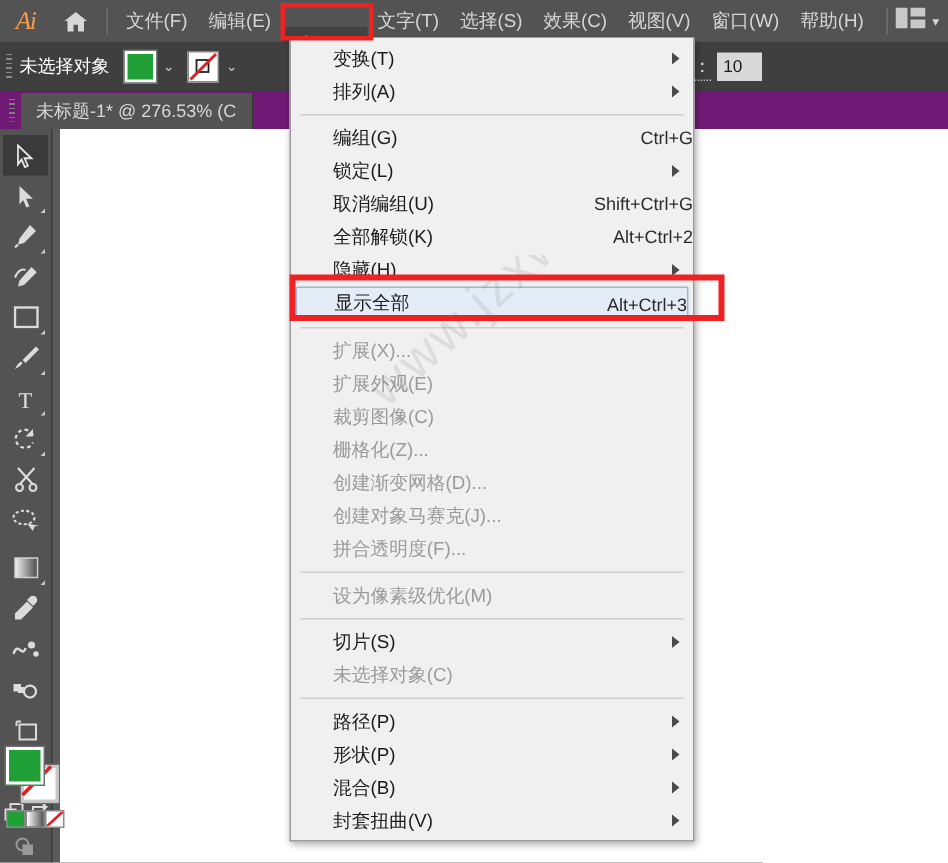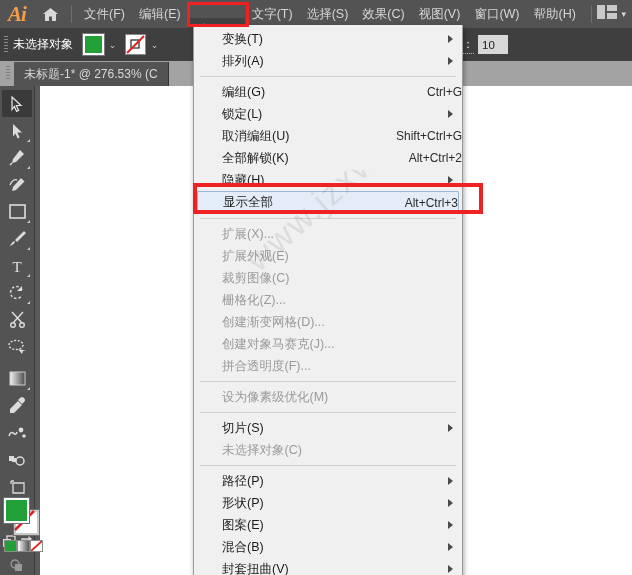--- a/index.html
+++ b/index.html
@@ -10,21 +10,21 @@
     -webkit-font-smoothing:antialiased;
   }
 
   
   #menubar{
     position:absolute;left:0;top:0;width:632px;height:28px;
     background:#535353;display:flex;align-items:center;
   }
   .ai-logo{
     width:34px;height:28px;display:flex;align-items:center;justify-content:center;
-    color:#f79c4c;font-size:21px;font-weight:bold;font-style:italic;
+    color:#f79c4c;font-size:17px;font-weight:normal;font-style:italic;
     font-family:"Liberation Serif","DejaVu Serif",serif;letter-spacing:-1px;
   }
   .home-btn{
     width:32px;height:28px;display:flex;align-items:center;justify-content:center;
   }
   .vsep{width:1px;height:18px;background:#6e6e6e;margin:0 5px;}
   .menu-item{
     padding:4px 7px 3px 7px;color:#d6d6d6;font-size:12.5px;white-space:nowrap;
     position:relative;
   }
@@ -71,21 +71,21 @@
     color:#e2e2e2;font-size:12px;margin:0 4px 0 8px;white-space:nowrap;
     border-bottom:1px dotted #bdbdbd;
   }
   .opacity-field{
     background:#d8d8d8;color:#1a1a1a;font-size:11.5px;height:19px;width:26px;
     display:flex;align-items:center;padding-left:4px;overflow:hidden;
   }
 
   
   #tabstrip{
-    position:absolute;left:0;top:61px;width:632px;height:25px;background:#a3a3a3;
+    position:absolute;left:0;top:61px;width:632px;height:25px;background:#701a75;
     display:flex;align-items:flex-end;
   }
   .tabgrip{
     width:4px;height:15px;margin:0 4px 5px 6px;
     background:repeating-linear-gradient(to bottom,#7d7d7d 0 1px,transparent 1px 3px);
   }
   .doc-tab{
     background:#535353;color:#d8d8d8;font-size:12px;height:24px;
     display:flex;align-items:center;padding:0 10px;white-space:nowrap;
     border-right:1px solid #333;
@@ -475,24 +475,20 @@
     <div class="dd-sep"></div>
     <div class="dd-row">
       <span>路径(P)</span>
       <span class="dd-arrow"></span>
     </div>
     <div class="dd-row">
       <span>形状(P)</span>
       <span class="dd-arrow"></span>
     </div>
     <div class="dd-row">
-      <span>图案(E)</span>
-      <span class="dd-arrow"></span>
-    </div>
-    <div class="dd-row">
       <span>混合(B)</span>
       <span class="dd-arrow"></span>
     </div>
     <div class="dd-row">
       <span>封套扭曲(V)</span>
       <span class="dd-arrow"></span>
     </div>
   </div>
 
 <div id="watermark">

